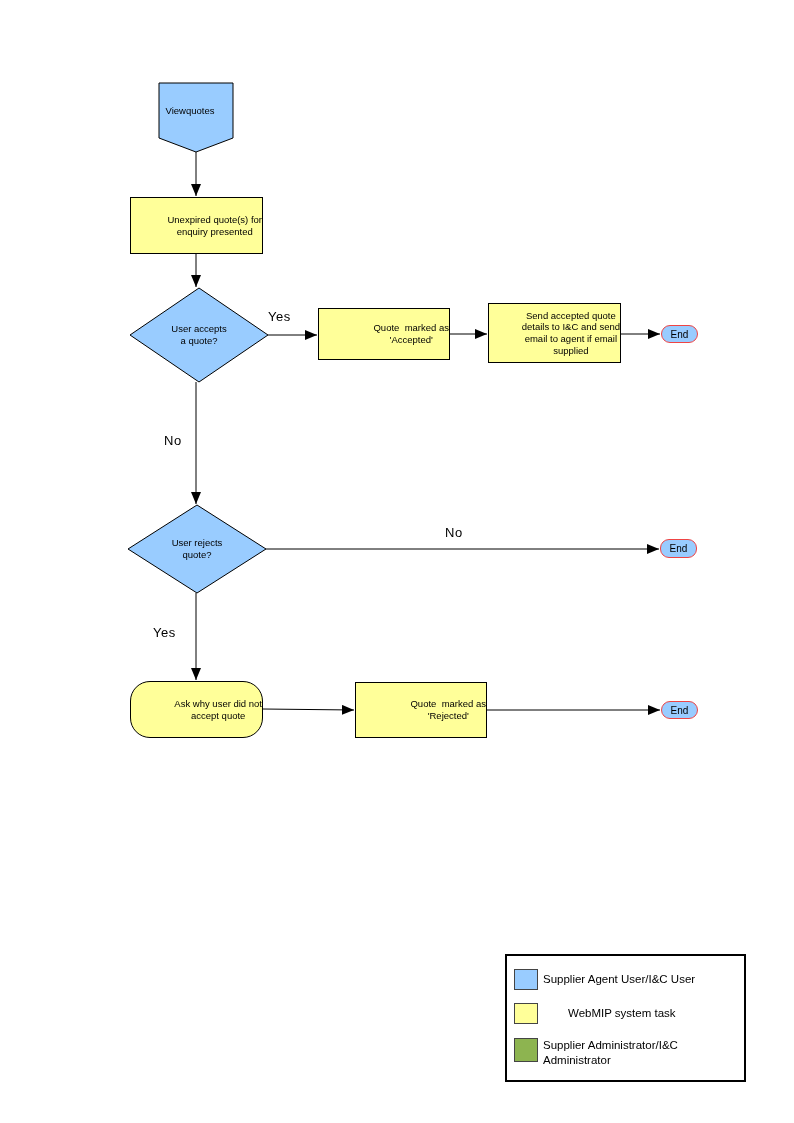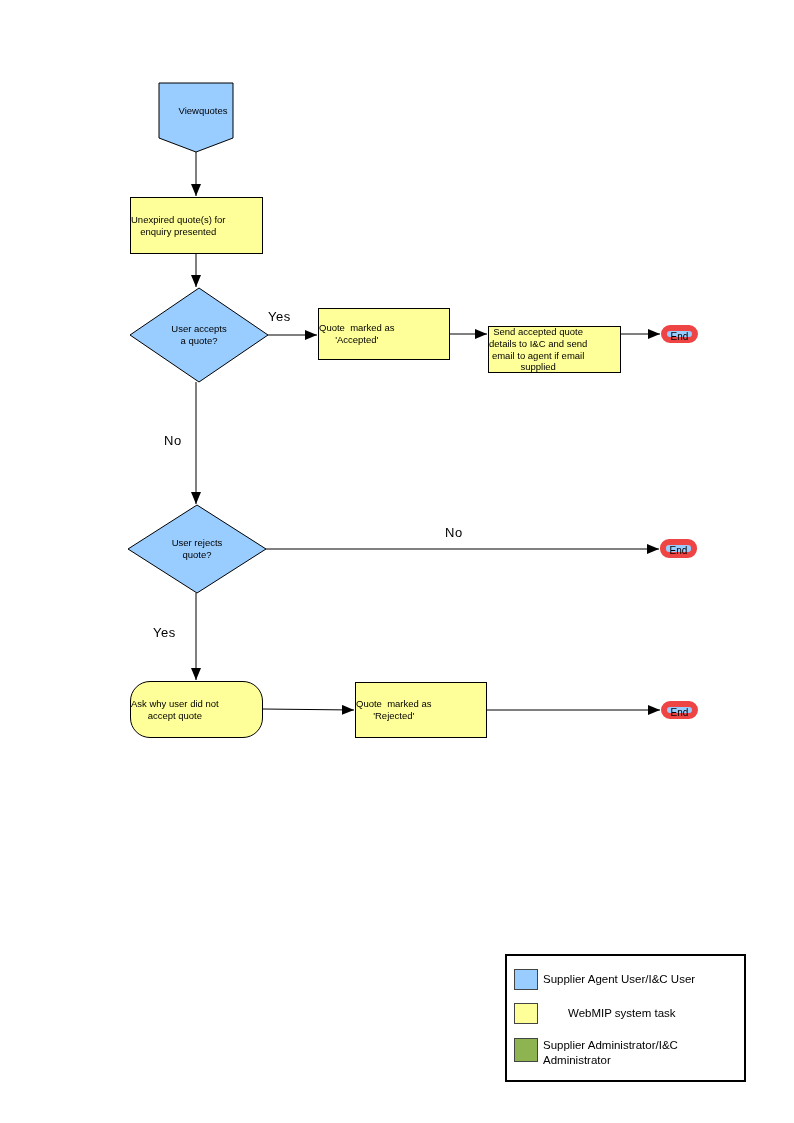--- a/index.html
+++ b/index.html
@@ -15,21 +15,21 @@
   .layer { position: absolute; left: 0; top: 0; }
 
   
   .process {
     position: absolute;
     box-sizing: border-box;
     background: #FFFF99;
     border: 1px solid #000;
     display: flex;
     align-items: center;
-    justify-content: flex-start;
+    justify-content: flex-end;
     text-align: center;
     font-size: 9.5px;
     line-height: 1.22;
     white-space: pre-wrap;
   }
 
   
   .shape-label {
     position: absolute;
     display: flex;
@@ -40,24 +40,24 @@
     line-height: 1.25;
     white-space: pre-wrap;
     pointer-events: none;
   }
 
   
   .endcap {
     position: absolute;
     box-sizing: border-box;
     background: #99CCFF;
-    border: 6px solid #ef4444;
+    border: 1px solid #ef4444;
     border-radius: 9px;
     display: flex;
-    align-items: flex-start;
+    align-items: center;
     justify-content: center;
     font-size: 10px;
   }
 
   
   .edge-label {
     position: absolute;
     font-size: 13px;
     line-height: 22px;
     letter-spacing: 0.5px;
@@ -114,35 +114,35 @@
     <line x1="268" y1="335" x2="317" y2="335" stroke="#000" stroke-width="1" marker-end="url(#ah)"></line>
     <line x1="450" y1="334" x2="487" y2="334" stroke="#000" stroke-width="1" marker-end="url(#ah)"></line>
     <line x1="621" y1="334" x2="660" y2="334" stroke="#000" stroke-width="1" marker-end="url(#ah)"></line>
     <line x1="196" y1="382" x2="196" y2="504" stroke="#000" stroke-width="1" marker-end="url(#ah)"></line>
     <line x1="266" y1="549" x2="659" y2="549" stroke="#000" stroke-width="1" marker-end="url(#ah)"></line>
     <line x1="196" y1="593" x2="196" y2="680" stroke="#000" stroke-width="1" marker-end="url(#ah)"></line>
     <line x1="263" y1="709" x2="354" y2="710" stroke="#000" stroke-width="1" marker-end="url(#ah)"></line>
     <line x1="487" y1="710" x2="660" y2="710" stroke="#000" stroke-width="1" marker-end="url(#ah)"></line>
   </svg>
 
-  <div class="shape-label" style="left:177px; top:83px; width:52px; height:55px;">Viewquotes</div>
+  <div class="shape-label" style="left:164px; top:83px; width:52px; height:55px;">Viewquotes</div>
   <div class="shape-label" style="left:130px; top:288px; width:138px; height:94px;">User accepts
 a quote?</div>
   <div class="shape-label" style="left:128px; top:505px; width:138px; height:88px;">User rejects
 quote?</div>
 
   <div class="process" style="left:130px; top:197px; width:133px; height:57px;">
     <span>Unexpired quote(s) for
 enquiry presented</span>
   </div>
   <div class="process" style="left:318px; top:308px; width:132px; height:52px;">
     <span>Quote  marked as
 'Accepted'</span>
   </div>
-  <div class="process" style="left:488px; top:303px; width:133px; height:47px;margin-top:23px;">
+  <div class="process" style="left:488px; top:303px; width:133px; height:60px;">
     <span>Send accepted quote
 details to I&amp;C and send
 email to agent if email
 supplied</span>
   </div>
   <div class="process" style="left:130px; top:681px; width:133px; height:57px;border-radius:20px;">
     <span>Ask why user did not
 accept quote</span>
   </div>
   <div class="process" style="left:355px; top:682px; width:132px; height:56px;">

